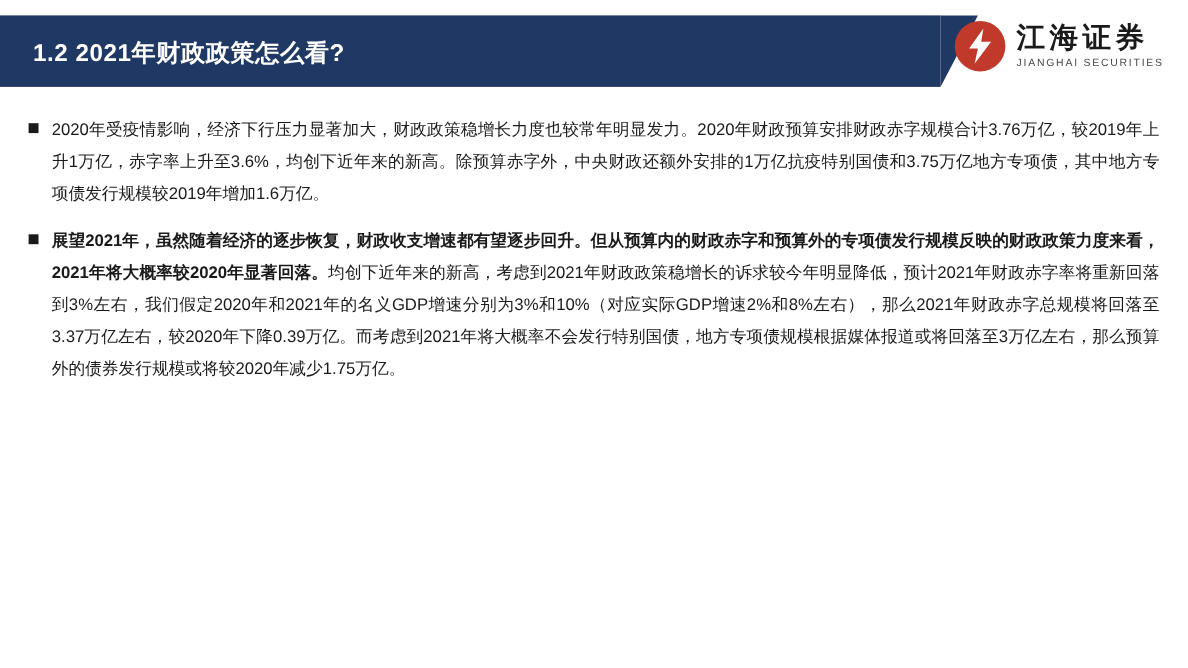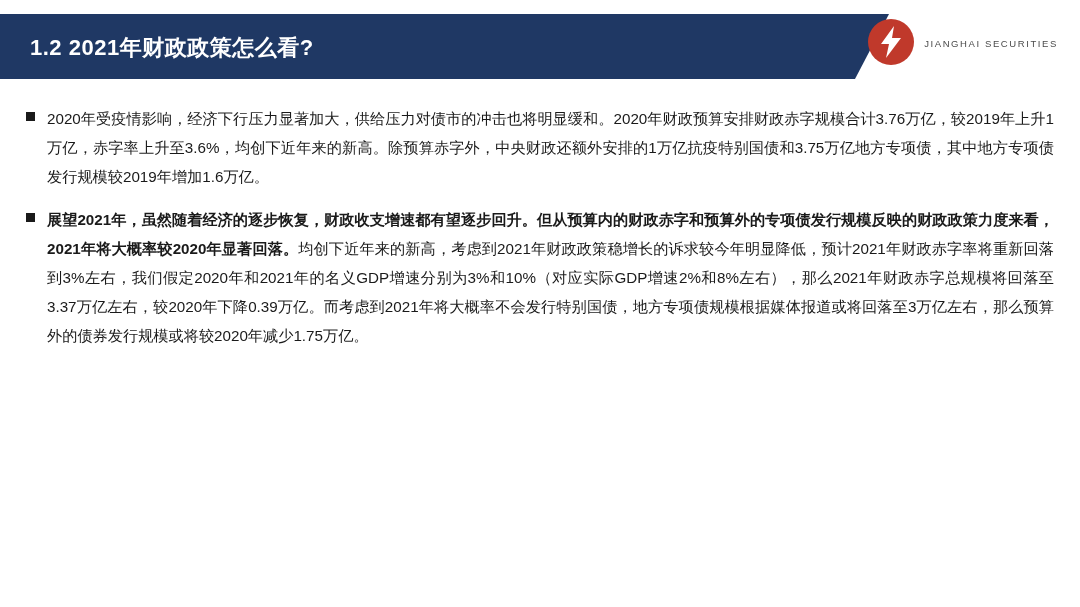--- a/index.html
+++ b/index.html
@@ -146,29 +146,30 @@
 
   <div class="logo">
     <div class="logo-mark">
       <span class="bolt">
         <svg width="30" height="34" viewBox="0 0 30 34" aria-hidden="true">
           <path d="M18 1 L5 19 H13 L10 33 L25 13 H16 Z" fill="#ffffff"></path>
         </svg>
       </span>
     </div>
     <div class="logo-text">
+      <div class="logo-cn">江海证券</div>
       <div class="logo-en">JIANGHAI SECURITIES</div>
     </div>
   </div>
 
   <div class="content">
 
     <div class="para">
       <div class="bullet"></div>
-      <div class="para-text">2020年受疫情影响，经济下行压力显著加大，供给压力对债市的冲击也将明显缓和。2020年财政预算安排财政赤字规模合计3.76万亿，较2019年上升1万亿，赤字率上升至3.6%，均创下近年来的新高。除预算赤字外，中央财政还额外安排的1万亿抗疫特别国债和3.75万亿地方专项债，其中地方专项债发行规模较2019年增加1.6万亿。</div>
+      <div class="para-text">2020年受疫情影响，经济下行压力显著加大，财政政策稳增长力度也较常年明显发力。2020年财政预算安排财政赤字规模合计3.76万亿，较2019年上升1万亿，赤字率上升至3.6%，均创下近年来的新高。除预算赤字外，中央财政还额外安排的1万亿抗疫特别国债和3.75万亿地方专项债，其中地方专项债发行规模较2019年增加1.6万亿。</div>
     </div>
 
     <div class="para">
       <div class="bullet"></div>
       <div class="para-text bold"><span>展望2021年，虽然随着经济的逐步恢复，财政收支增速都有望逐步回升。但从预算内的财政赤字和预算外的专项债发行规模反映的财政政策力度来看，2021年将大概率较2020年显著回落。</span><span class="normal">均创下近年来的新高，考虑到2021年财政政策稳增长的诉求较今年明显降低，预计2021年财政赤字率将重新回落到3%左右，我们假定2020年和2021年的名义GDP增速分别为3%和10%（对应实际GDP增速2%和8%左右），那么2021年财政赤字总规模将回落至3.37万亿左右，较2020年下降0.39万亿。而考虑到2021年将大概率不会发行特别国债，地方专项债规模根据媒体报道或将回落至3万亿左右，那么预算外的债券发行规模或将较2020年减少1.75万亿。</span></div>
     </div>
 
 
   </div>
 </div>

